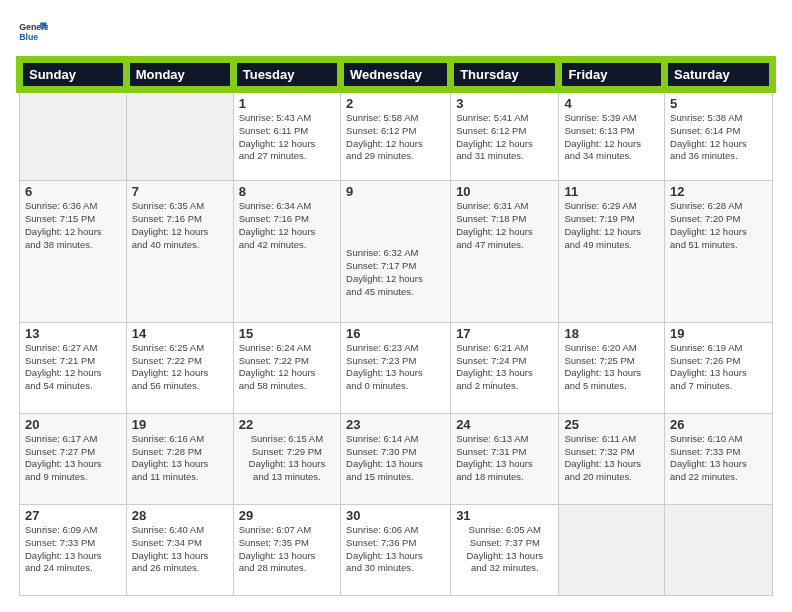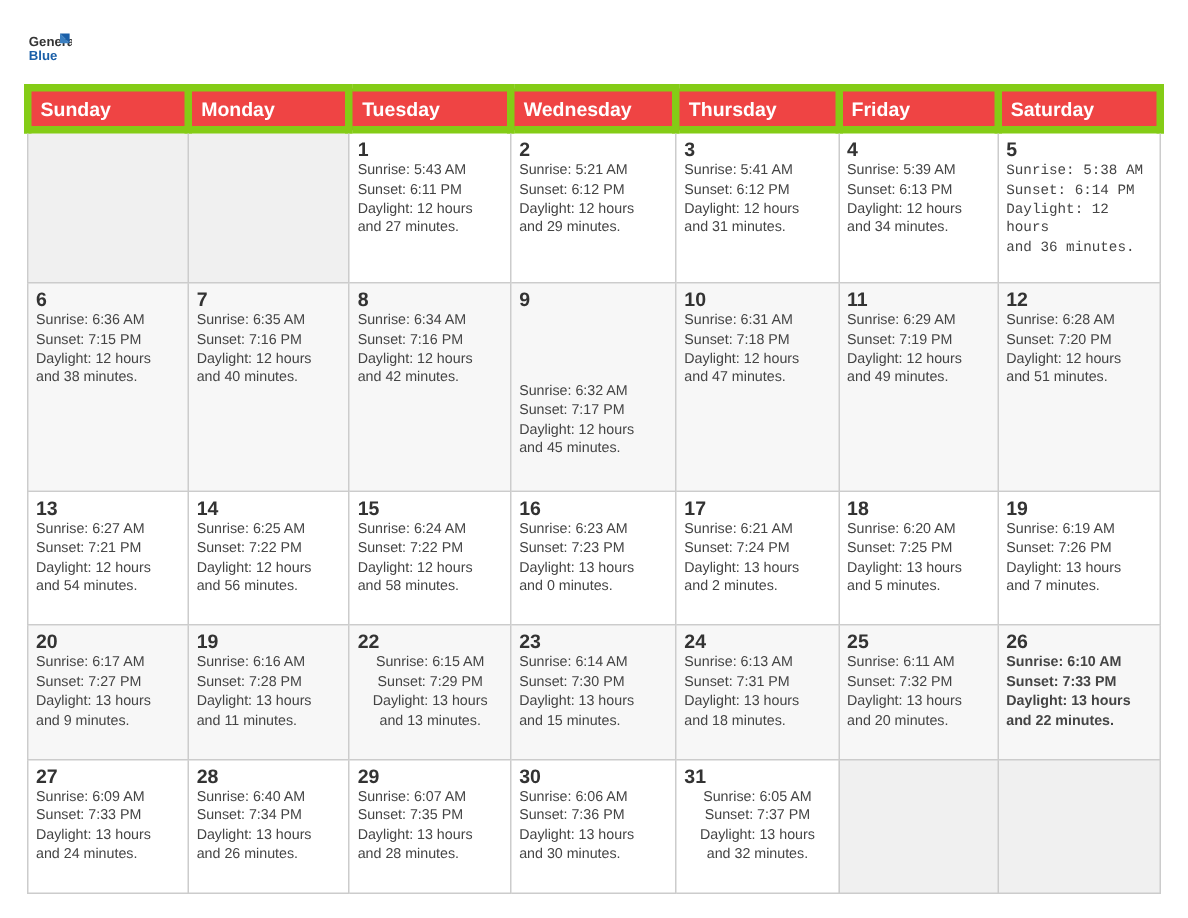--- a/index.html
+++ b/index.html
@@ -44,27 +44,27 @@
     .subtitle {
       font-size: 15px;
       color: #555;
     }
     .calendar {
       width: 100%;
       flex: 1;
       border-collapse: collapse;
     }
     .calendar th {
-      background: #ef4444;
+      background: #0f172a;
       color: #fff;
       text-align: left;
       padding: 4px 6px;
       font-size: 13px;
       font-weight: bold;
-      border: 5px solid #84cc16;
+      border: 7px solid #84cc16;
     }
     .calendar td {
       border: 1px solid #ccc;
       vertical-align: top;
       padding: 3px 5px;
       width: 113px;
       height: 78px;
       background: #fff;
     }
     .calendar td.empty {
@@ -128,42 +128,42 @@
           <td class="empty"></td>
           <td>
             <span class="day-num">1</span>
             <div class="day-info" style="white-space: pre-line;">Sunrise: 5:43 AM
 Sunset: 6:11 PM
 Daylight: 12 hours
 and 27 minutes.</div>
           </td>
           <td>
             <span class="day-num">2</span>
-            <div class="day-info" style="white-space: pre-line;">Sunrise: 5:21 AM
+            <div class="day-info" style="white-space: pre-line;">Sunrise: 5:58 AM
 Sunset: 6:12 PM
 Daylight: 12 hours
 and 29 minutes.</div>
           </td>
           <td>
             <span class="day-num">3</span>
             <div class="day-info" style="white-space: pre-line;">Sunrise: 5:41 AM
 Sunset: 6:12 PM
 Daylight: 12 hours
 and 31 minutes.</div>
           </td>
           <td>
             <span class="day-num">4</span>
             <div class="day-info" style="white-space: pre-line;">Sunrise: 5:39 AM
 Sunset: 6:13 PM
 Daylight: 12 hours
 and 34 minutes.</div>
           </td>
           <td>
             <span class="day-num">5</span>
-            <div class="day-info" style="white-space: pre-line; font-family: Liberation Mono, monospace;">Sunrise: 5:38 AM
+            <div class="day-info" style="white-space: pre-line;">Sunrise: 5:38 AM
 Sunset: 6:14 PM
 Daylight: 12 hours
 and 36 minutes.</div>
           </td>
         </tr>
         <tr>
           <td>
             <span class="day-num">6</span>
             <div class="day-info" style="white-space: pre-line;">Sunrise: 6:36 AM
 Sunset: 7:15 PM
@@ -302,21 +302,21 @@
           </td>
           <td>
             <span class="day-num">25</span>
             <div class="day-info" style="white-space: pre-line;">Sunrise: 6:11 AM
 Sunset: 7:32 PM
 Daylight: 13 hours
 and 20 minutes.</div>
           </td>
           <td>
             <span class="day-num">26</span>
-            <div class="day-info" style="white-space: pre-line; font-weight: bold;">Sunrise: 6:10 AM
+            <div class="day-info" style="white-space: pre-line;">Sunrise: 6:10 AM
 Sunset: 7:33 PM
 Daylight: 13 hours
 and 22 minutes.</div>
           </td>
         </tr>
         <tr>
           <td>
             <span class="day-num">27</span>
             <div class="day-info" style="white-space: pre-line;">Sunrise: 6:09 AM
 Sunset: 7:33 PM

